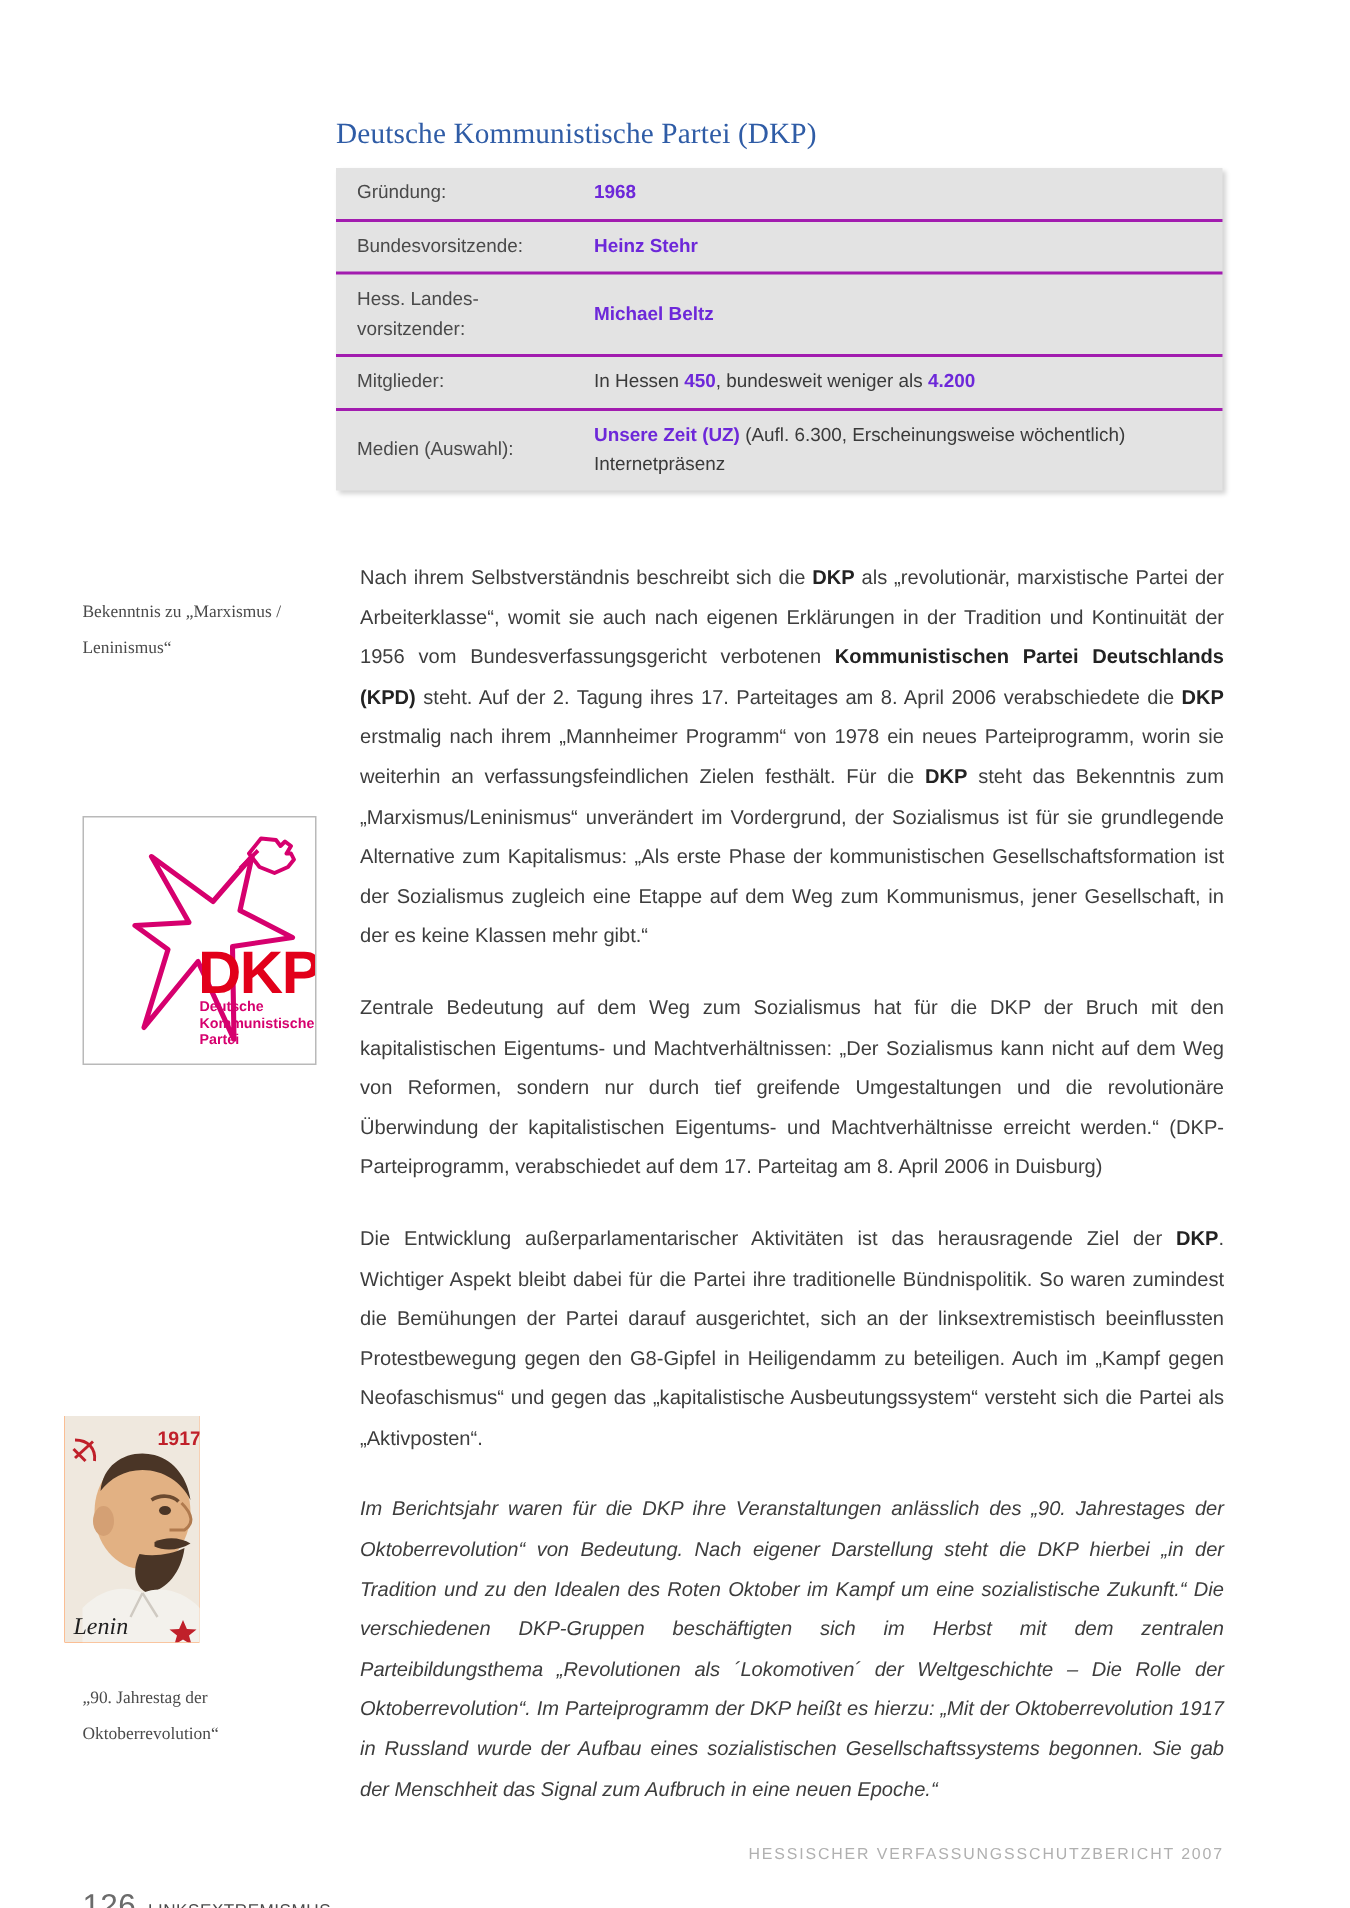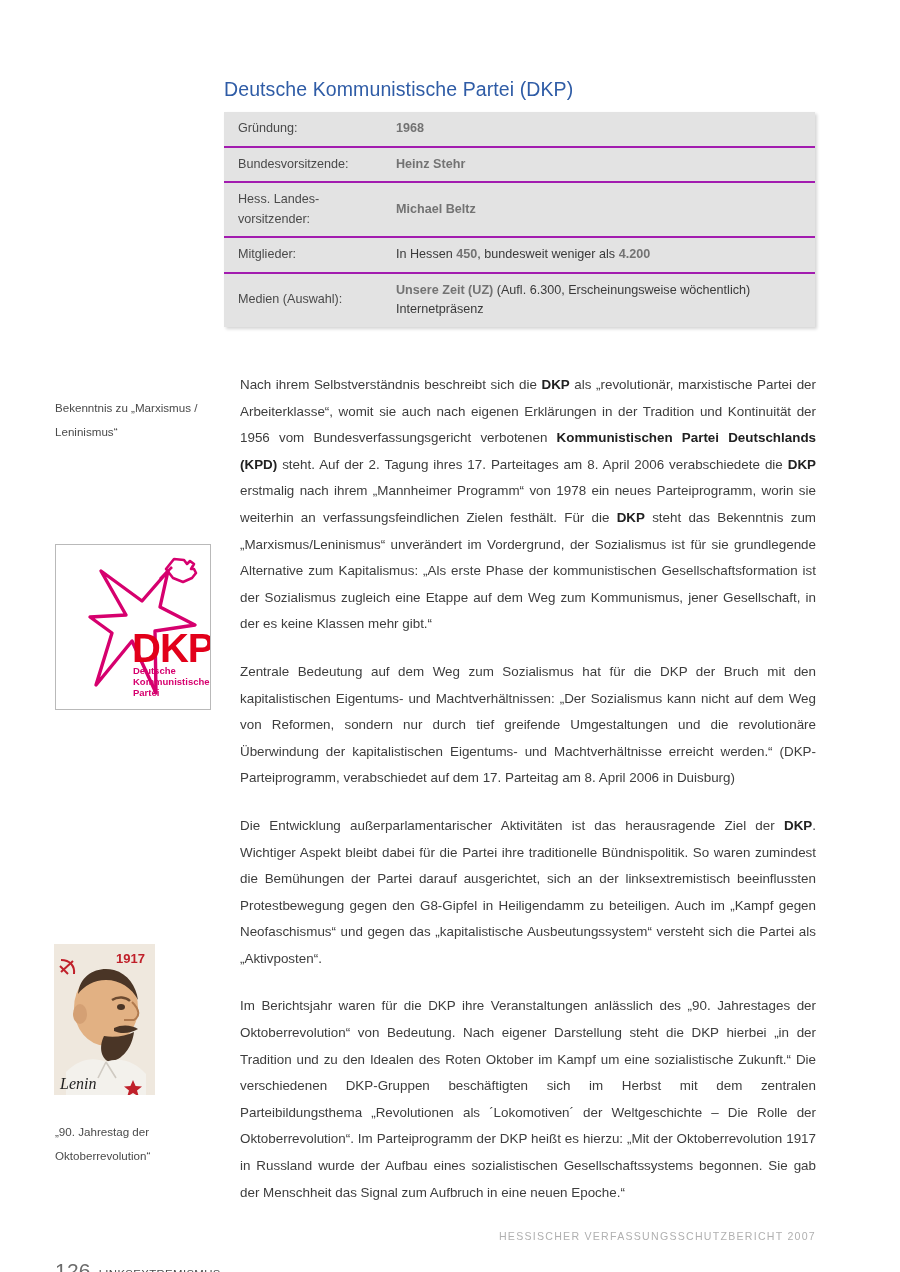--- a/index.html
+++ b/index.html
@@ -20,20 +20,21 @@
   .page-title {
     position: absolute;
     left: 224px;
     top: 78px;
     width: 600px;
     font-size: 19.5px;
     font-weight: 400;
     color: #2f5ca6;
     letter-spacing: 0.1px;
     line-height: 1.2;
+    font-family: Liberation Serif, serif;
   }
 
   
   .info-table {
     position: absolute;
     left: 224px;
     top: 112px;
     width: 591px;
     background: #e3e3e3;
     box-shadow: 2px 2px 3px rgba(0,0,0,0.17);
@@ -56,45 +57,46 @@
     line-height: 1.55;
   }
   .info-value {
     flex: 1;
     padding: 7px 12px 7px 0;
     box-sizing: border-box;
     font-size: 12.6px;
     color: #3a3a3a;
     line-height: 1.55;
   }
-  .info-value b { font-weight: bold; color: #737373; }
+  .info-value b { font-weight: bold; color: #6d28d9; }
 
   
   .body-col {
     position: absolute;
     left: 224px;
     top: 372px;
     width: 592px;
     font-size: 13.4px;
     line-height: 26.6px;
     color: #3d3d3d;
     text-align: justify;
   }
   .body-col p { margin: 0 0 21px 16px; }
-  .body-col p:last-child { margin-bottom: 0; }
+  .body-col p:last-child { margin-bottom: 0; font-style: italic; }
   .body-col b { font-weight: bold; color: #222; }
 
   
   .margin-note {
     position: absolute;
     left: 55px;
     width: 165px;
     font-size: 11.6px;
     line-height: 24px;
     color: #4a4a4a;
+    font-family: Liberation Serif, serif;
   }
   .note-marxismus { top: 396px; }
   .note-jahrestag { top: 1120px; }
 
   
   .logo-box {
     position: absolute;
     left: 55px;
     top: 544px;
     width: 156px;
@@ -102,23 +104,23 @@
     border: 1px solid #b9b9b9;
     background: #ffffff;
     box-sizing: border-box;
     overflow: hidden;
   }
   .logo-box svg { display: block; }
 
   
   .lenin-box {
     position: absolute;
-    left: 54px;
+    left: 43px;
     top: 944px;
-    width: 101px;
+    width: 90px;
     height: 151px;
     overflow: hidden;
     background: #f97316;
   }
   .lenin-box svg { display: block; }
 
   
   .footer {
     position: absolute;
     left: 0;

